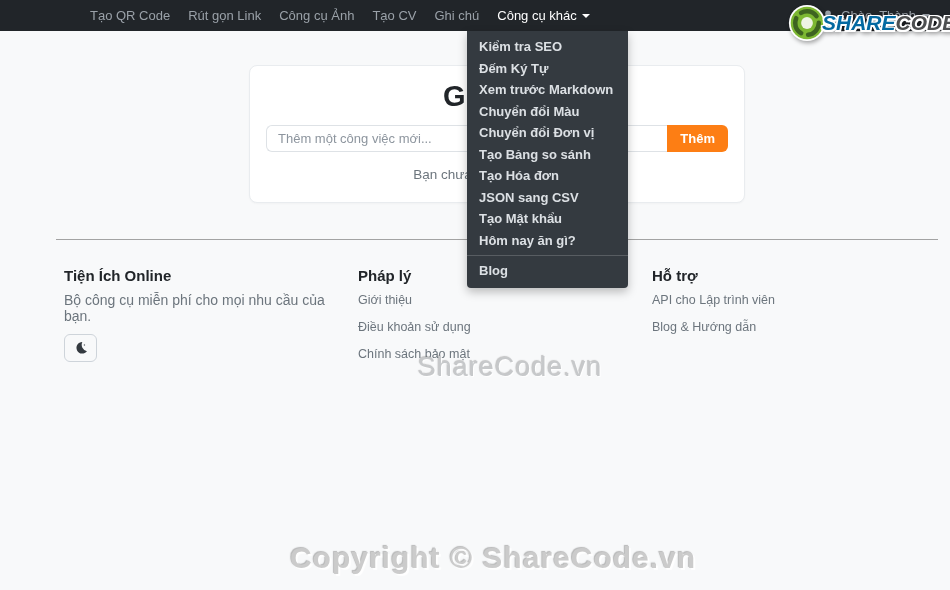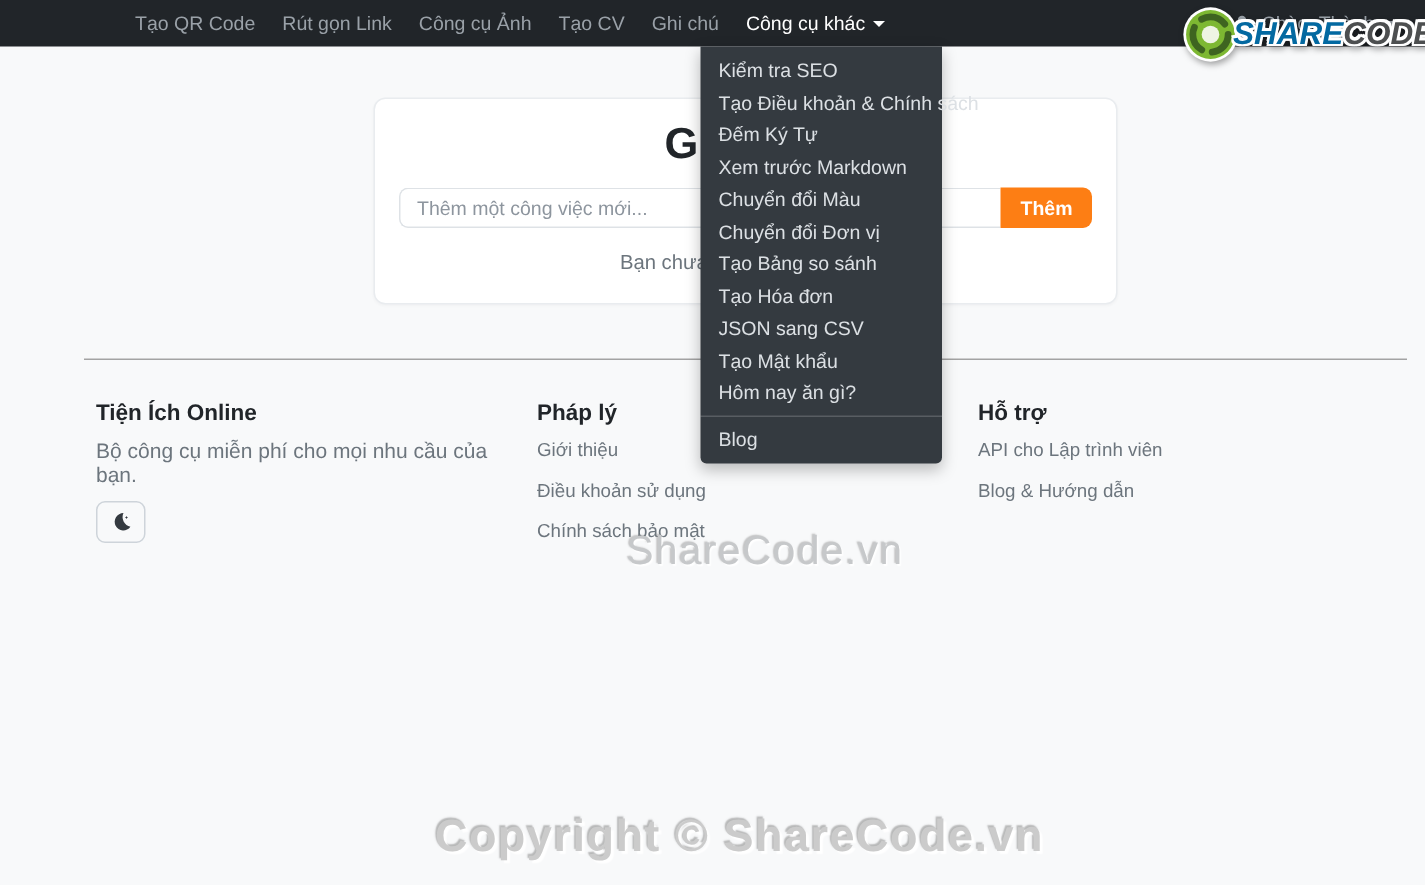--- a/index.html
+++ b/index.html
@@ -64,20 +64,21 @@
   .dropdown-menu {
     position:absolute;
     left:467px;
     top:31px;
     width:161px;
     background:#343a40;
     padding:5px 0 6px;
     border-radius:0 0 4px 4px;
     box-shadow:0 4px 10px rgba(0,0,0,.25);
     z-index:30;
+    font-weight:bold;
   }
   .dropdown-item {
     display:block;
     font-size:13px;
     line-height:13.5px;
     padding:4px 12px;
     color:#dce0e4;
     white-space:nowrap;
     cursor:pointer;
     text-decoration:none;
@@ -246,21 +247,20 @@
       <circle cx="8" cy="5" r="3.2"></circle>
       <path d="M1.5 14.5c0-3.4 2.9-5.2 6.5-5.2s6.5 1.8 6.5 5.2z"></path>
     </svg>
     <span>Chào, Thành</span>
     <span class="caret-down"></span>
   </div>
 </nav>
 
 <div class="dropdown-menu">
   <a class="dropdown-item">Kiểm tra SEO</a>
-  <a class="dropdown-item">Tạo Điều khoản &amp; Chính sách</a>
   <a class="dropdown-item">Đếm Ký Tự</a>
   <a class="dropdown-item">Xem trước Markdown</a>
   <a class="dropdown-item">Chuyển đổi Màu</a>
   <a class="dropdown-item">Chuyển đổi Đơn vị</a>
   <a class="dropdown-item">Tạo Bảng so sánh</a>
   <a class="dropdown-item">Tạo Hóa đơn</a>
   <a class="dropdown-item">JSON sang CSV</a>
   <a class="dropdown-item">Tạo Mật khẩu</a>
   <a class="dropdown-item">Hôm nay ăn gì?</a>
   <div class="dropdown-divider"></div>

